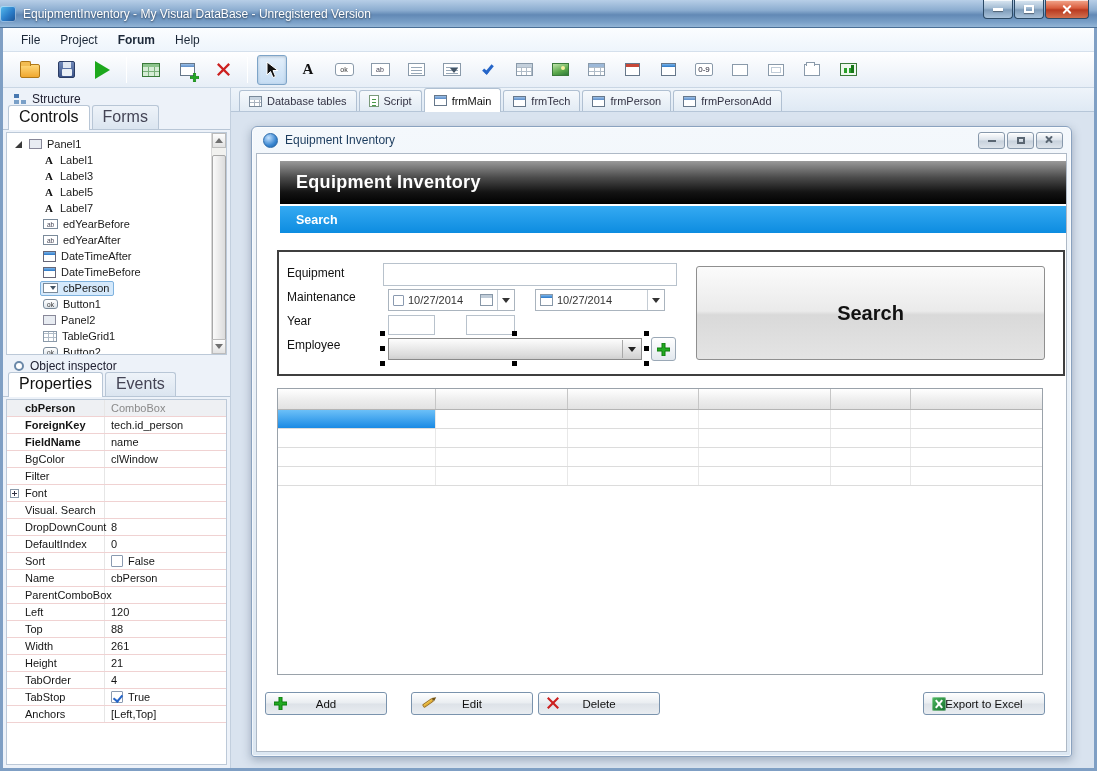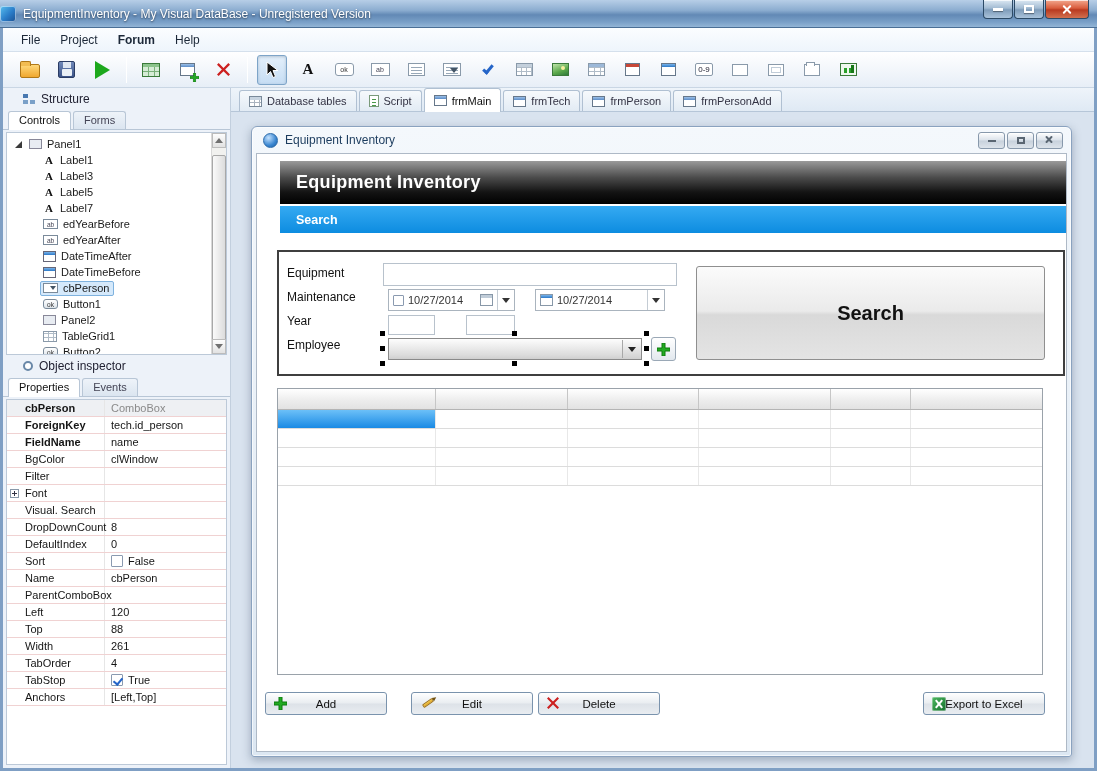--- a/index.html
+++ b/index.html
@@ -86,26 +86,26 @@
   .ic-panel-t::before{content:"";position:absolute;inset:2px;border:1px solid #c0ccd8}
   .ic-page-t{width:16px;height:12px}
   .ic-page-t::before{content:"";position:absolute;top:-3px;left:1px;width:7px;height:3px;border:1px solid #8a9aaa;border-bottom:none;background:#fff}
   .ic-chart{width:17px;height:13px;border:1px solid #3a7a3a;background:#eef8ee;position:relative}
   .ic-chart::before{content:"";position:absolute;left:3px;bottom:2px;width:3px;height:5px;background:#2aa02a;box-shadow:5px 0 0 #2aa02a}
   .ic-chart::after{content:"";position:absolute;left:8px;bottom:2px;width:3px;height:8px;background:#187818;margin-left:2px}
 
   
   .leftpanel{position:absolute;left:0;top:88px;width:228px;bottom:0;background:#edf2f9;
     border-right:1px solid #c2cfde;display:flex;flex-direction:column}
-  .lp-header{height:22px;display:flex;align-items:center;gap:6px;padding-left:20px;font-size:12px;color:#223;flex:none}
+  .lp-header{height:22px;display:flex;align-items:center;gap:6px;padding-left:11px;font-size:12px;color:#223;flex:none}
   .hier-ic{position:relative;width:12px;height:12px}
   .hier-ic::before{content:"";position:absolute;left:0;top:1px;width:5px;height:4px;background:#4878b0;box-shadow:0 6px 0 #7aa0c8,7px 6px 0 #7aa0c8}
   .gear-ic{width:10px;height:10px;border:2px solid #6a88a8;border-radius:50%;background:#fff}
   .subtabs{height:20px;display:flex;align-items:flex-end;padding-left:5px;border-bottom:1px solid #b8c6d6;flex:none}
-  .stab{font-size:11px;padding:2px 10px 3px;border:1px solid #b8c6d6;border-bottom:none;
+  .stab{font-size:16px;padding:2px 10px 3px;border:1px solid #b8c6d6;border-bottom:none;
     background:linear-gradient(#eef3f9,#dbe5f0);border-radius:3px 3px 0 0;color:#445;margin-right:2px}
   .stab.active{background:#fff;margin-bottom:-1px;padding-bottom:4px;color:#111}
 
   
   .tree{margin:2px 3px 0;height:223px;background:#fff;border:1px solid #bcc9d8;position:relative;
     font-size:11px;padding-top:3px;overflow:hidden;flex:none}
   .titem{height:16px;display:flex;align-items:center;padding-left:36px;color:#1a1a1a}
   .titem.root{padding-left:8px}
   .texp{width:0;height:0;border-bottom:7px solid #3a3a3a;border-left:7px solid transparent;margin-right:7px}
   .ticon{flex:none;margin-right:5px;display:flex;align-items:center;justify-content:center}
@@ -512,20 +512,24 @@
       </div>
       <div class="prow">
         <span class="pname">Top</span>
         <span class="pval">88</span>
       </div>
       <div class="prow">
         <span class="pname">Width</span>
         <span class="pval">261</span>
       </div>
       <div class="prow">
+        <span class="pname">Height</span>
+        <span class="pval">21</span>
+      </div>
+      <div class="prow">
         <span class="pname">TabOrder</span>
         <span class="pval">4</span>
       </div>
       <div class="prow">
         <span class="pname">TabStop</span>
         <span class="pval">
             <span class="cb checked"></span>
             <span>True</span>
           </span>
       </div>

